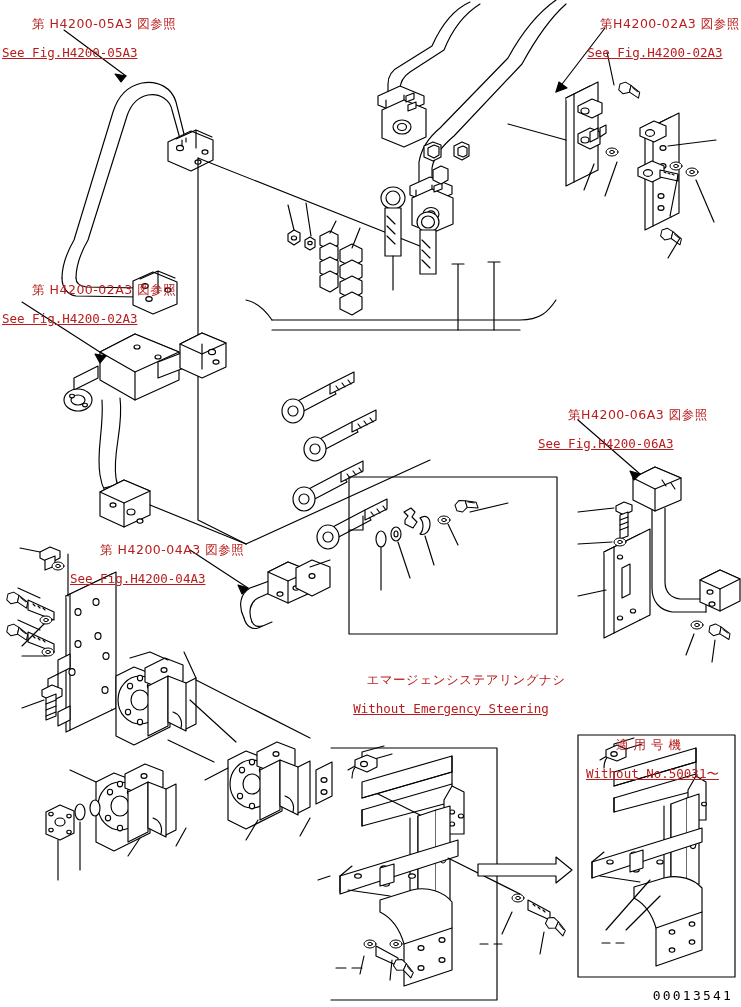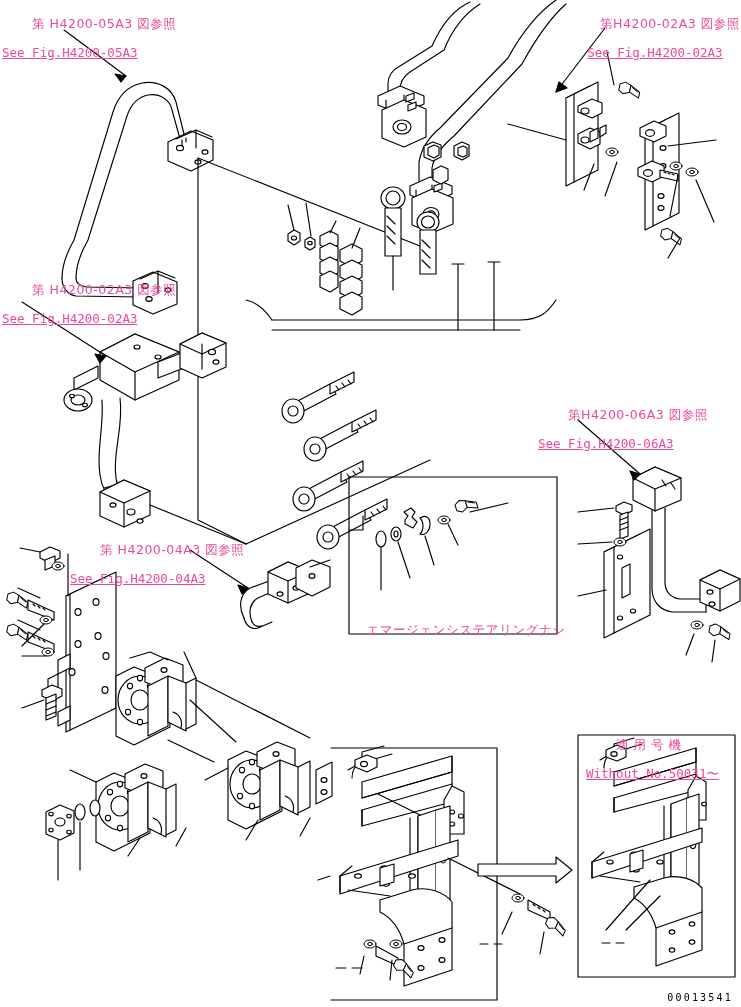--- a/index.html
+++ b/index.html
@@ -16,34 +16,34 @@
     overflow:hidden;
   }
   svg#art{position:absolute;left:0;top:0;width:741px;height:1007px;}
   .lbl{
     position:absolute;
     font-family:"DejaVu Sans Mono","Liberation Mono",monospace;
     font-size:12.5px;
     line-height:14.5px;
     white-space:pre;
     letter-spacing:0px;
-    color:#ec4899;
+    color:#b91c1c;
   }
   .lbl .jp{
     font-family:"DejaVu Sans","Liberation Sans",sans-serif;
     font-size:12.5px;
     letter-spacing:0.5px;
   }
   .lbl .en{display:block;text-decoration:underline;}
   .centered{text-align:center;}
   .pageno{
     position:absolute;
     right:8px;
     bottom:4px;
-    font-size:10px;
+    font-size:13px;
     letter-spacing:2.2px;
     font-family:"DejaVu Sans Mono","Liberation Mono",monospace;
   }
 </style>
 </head>
 <body>
 
 <div id="page">
 
   <svg id="art" viewBox="0 0 741 1007" xmlns="http://www.w3.org/2000/svg">
@@ -636,22 +636,23 @@
   <div class="lbl" style="left:70px;top:528px;">
     <span class="jp">第 H4200-04A3 図参照</span>
     <span class="en">See Fig.H4200-04A3</span>
   </div>
 
   <div class="lbl" style="left:538px;top:393px;">
     <span class="jp">第H4200-06A3 図参照</span>
     <span class="en">See Fig.H4200-06A3</span>
   </div>
 
-  <div class="lbl centered" style="left:335px;top:608px;width:232px;">
+  <div class="lbl centered" style="left:335px;top:658px;width:232px;">
     <span class="jp">エマージェンシステアリングナシ</span>
+    <span class="en">Without Emergency Steering</span>
   </div>
 
   <div class="lbl" style="left:586px;top:723px;">
     <span class="jp">適 用 号 機</span>
     <span class="en">Without No.50031〜</span>
   </div>
 
   <div class="pageno">00013541</div>
 
 </div>

